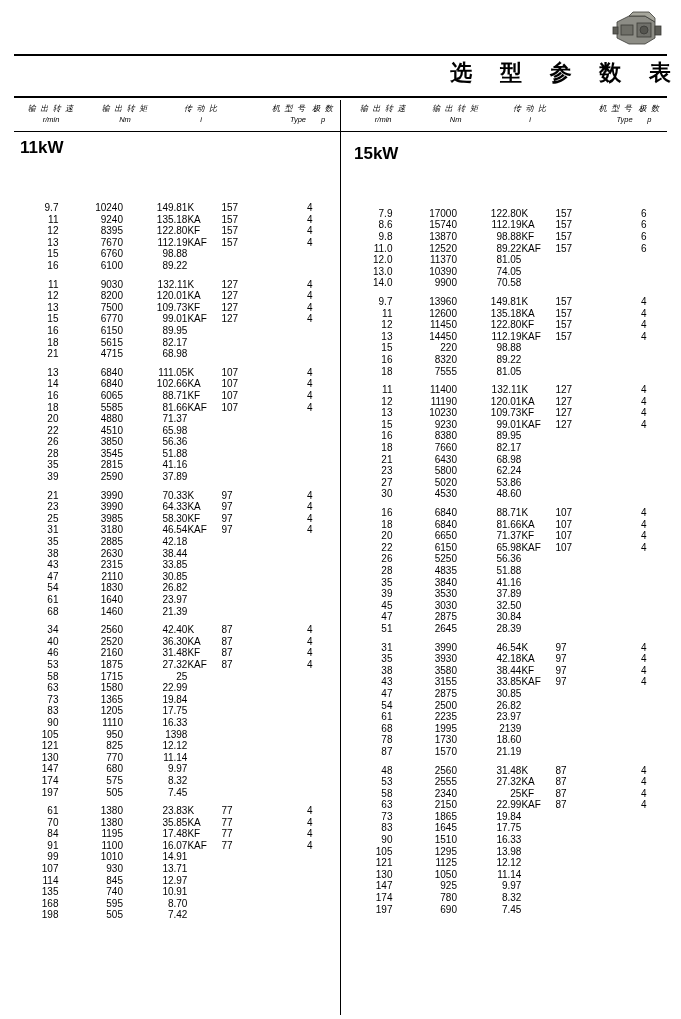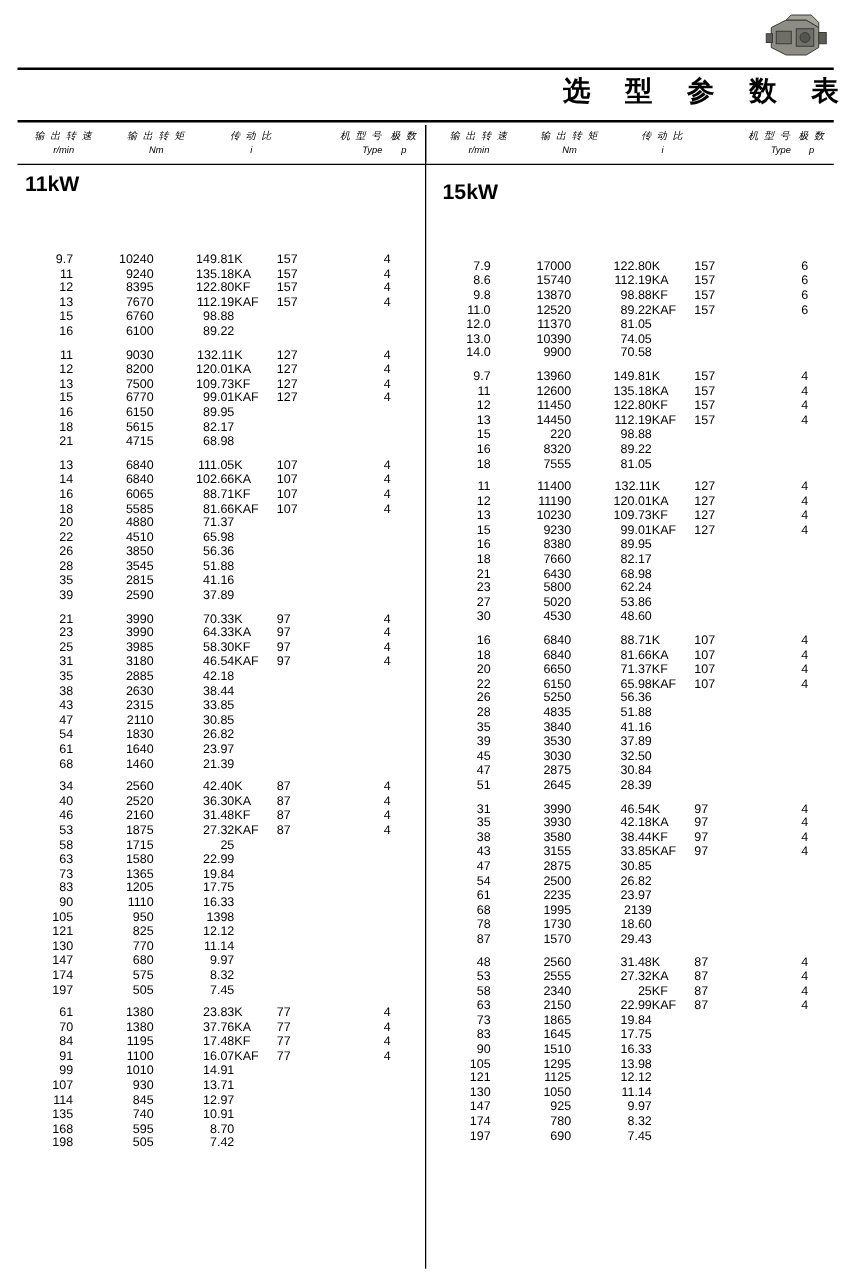--- a/index.html
+++ b/index.html
@@ -594,21 +594,21 @@
             <tr>
               <td class="c-rpm">61</td>
               <td class="c-nm">1380</td>
               <td class="c-ratio">23.83</td>
               <td class="c-type"><span class="typ"><span class="t-name">K</span><span class="t-size">77</span></span></td>
               <td class="c-poles">4</td>
             </tr>
             <tr>
               <td class="c-rpm">70</td>
               <td class="c-nm">1380</td>
-              <td class="c-ratio">37.76</td>
+              <td class="c-ratio">35.85</td>
               <td class="c-type"><span class="typ"><span class="t-name">KA</span><span class="t-size">77</span></span></td>
               <td class="c-poles">4</td>
             </tr>
             <tr>
               <td class="c-rpm">84</td>
               <td class="c-nm">1195</td>
               <td class="c-ratio">17.48</td>
               <td class="c-type"><span class="typ"><span class="t-name">KF</span><span class="t-size">77</span></span></td>
               <td class="c-poles">4</td>
             </tr>
@@ -984,21 +984,21 @@
             <tr>
               <td class="c-rpm">78</td>
               <td class="c-nm">1730</td>
               <td class="c-ratio">18.60</td>
               <td class="c-type"></td>
               <td class="c-poles"></td>
             </tr>
             <tr>
               <td class="c-rpm">87</td>
               <td class="c-nm">1570</td>
-              <td class="c-ratio">29.43</td>
+              <td class="c-ratio">21.19</td>
               <td class="c-type"></td>
               <td class="c-poles"></td>
             </tr>
             <tr class="gap">
               <td colspan="5"></td>
             </tr>
             <tr>
               <td class="c-rpm">48</td>
               <td class="c-nm">2560</td>
               <td class="c-ratio">31.48</td>

